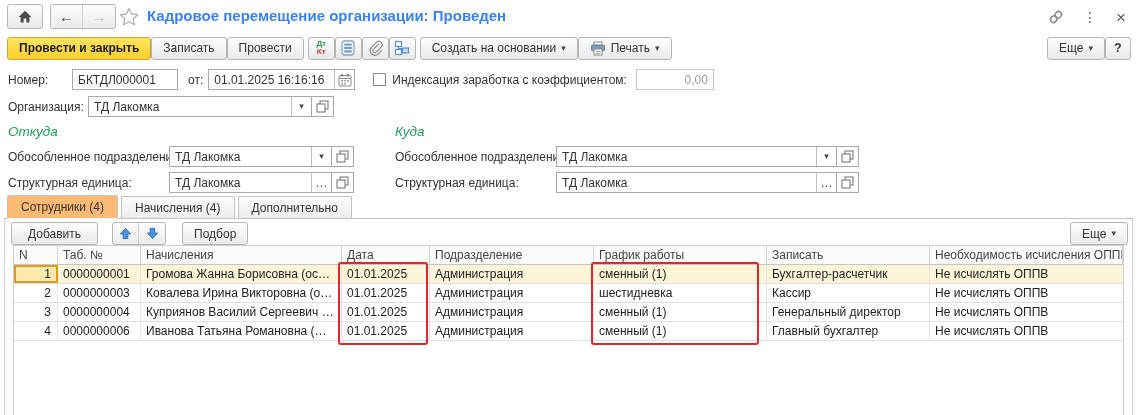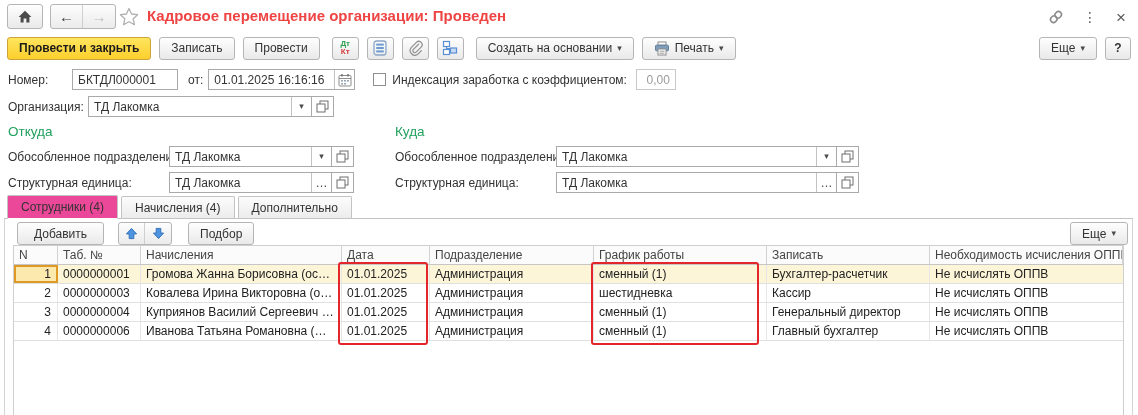--- a/index.html
+++ b/index.html
@@ -29,27 +29,27 @@
   .nav-pair {
     position:absolute; left:50px; top:4px; height:25px; display:flex;
     border:1px solid #b5b5b5; border-radius:3px; overflow:hidden;
     background:linear-gradient(#fdfdfd,#ebebeb);
   }
   .nav-pair .navb { width:32px; border:none; background:transparent; display:flex; align-items:center; justify-content:center; cursor:pointer; font-size:15px; }
   .nav-pair .navb:first-child { border-right:1px solid #cfcfcf; }
   .nav-back { color:#3a3a3a; font-weight:bold; }
   .nav-fwd { color:#bcbcbc; font-weight:bold; }
   .star-wrap { position:absolute; left:119px; top:7px; cursor:pointer; }
-  .page-title { position:absolute; left:147px; top:7px; font-size:15px; font-weight:bold; color:#ef4444; white-space:nowrap; }
+  .page-title { position:absolute; left:147px; top:7px; font-size:15px; font-weight:bold; color:#3b82f6; white-space:nowrap; }
   .tb-right-icon { position:absolute; top:8px; cursor:pointer; display:flex; align-items:center; justify-content:center; width:20px; height:18px; }
   .kebab-glyph { font-size:14px; color:#5a5a5a; line-height:1; }
   .close-glyph { font-size:17px; color:#5a5a5a; line-height:1; }
 
   
-  .cmdbar { position:absolute; top:36px; left:7px; right:7px; height:24px; display:flex; align-items:center; gap:8px; }
+  .cmdbar { position:absolute; top:36px; left:7px; right:7px; height:24px; display:flex; align-items:center; gap:0; }
   .cmdbar .grp-gap { margin-left:4px; }
   .spacer { flex:1; }
   .dtkt { display:flex; flex-direction:column; line-height:8px; font-size:8px; font-weight:bold; }
   .dtkt .dt { color:#2f9e4e; } .dtkt .kt { color:#d23b3b; }
   .help-btn { width:26px; padding:0; font-weight:bold; }
 
   
   .fieldlabel { color:#333; white-space:nowrap; }
   .input, .combo {
     height:21px; border:1px solid #a9a9a9; background:#fff; display:flex; align-items:center;
@@ -61,40 +61,40 @@
     width:20px; border-left:1px solid #c2c2c2; display:flex; align-items:center; justify-content:center;
     background:#fff; cursor:pointer; color:#4a4a4a;
   }
   .open-btn {
     width:22px; height:21px; border:1px solid #a9a9a9; border-left:none; background:#fff;
     display:flex; align-items:center; justify-content:center; cursor:pointer;
   }
   .row-number { position:absolute; top:69px; left:8px; right:7px; display:flex; align-items:center; }
   .row-org { position:absolute; top:96px; left:8px; right:7px; display:flex; align-items:center; }
   .checkbox { width:13px; height:13px; border:1px solid #8e8e8e; background:#fff; cursor:pointer; }
-  .num-disabled { width:40px; justify-content:flex-end; color:#9b9b9b; border-color:#c9c9c9; }
+  .num-disabled { width:78px; justify-content:flex-end; color:#9b9b9b; border-color:#c9c9c9; }
 
   
   .section { position:absolute; top:124px; }
   .section-from { left:8px; width:392px; }
   .section-to { left:395px; width:478px; }
-  .section-title { color:#21a05d; font-size:13.5px; margin-bottom:7px; }
+  .section-title { color:#21a05d; font-size:13.5px; margin-bottom:7px;font-style:italic; }
   .sec-row { display:flex; align-items:center; margin-bottom:5px; height:21px; }
   .sec-row .fieldlabel { width:161px; flex:none; }
   .section-from .combo { width:163px; }
   .section-to .combo { width:281px; }
 
   
   .tabs { position:absolute; top:195px; left:4px; right:5px; height:24px; display:flex; align-items:flex-end; border-bottom:1px solid #c3c3c3; }
   .tab {
     height:22px; display:flex; align-items:center; padding:0 13px; margin-left:3px;
     border:1px solid #c3c3c3; border-bottom:none; border-radius:2px 2px 0 0;
     background:linear-gradient(#fcfcfc,#ececec); cursor:pointer; white-space:nowrap;
   }
-  .tab.active { background:#ec4899; height:24px; margin-bottom:-1px; border-bottom:1px solid #fff; }
+  .tab.active { background:#fdba74; height:24px; margin-bottom:-1px; border-bottom:1px solid #fff; }
 
   
   .panel { position:absolute; top:219px; left:4px; right:5px; bottom:0; background:#fff;
            border-left:1px solid #d5d5d5; border-right:1px solid #d5d5d5; }
   .grid-toolbar { position:absolute; top:3px; left:4px; right:4px; height:23px; display:flex; align-items:center; }
   .arrow-pair { display:flex; border:1px solid #b5b5b5; border-radius:3px; overflow:hidden; margin-left:14px; height:23px; background:linear-gradient(#fdfdfd,#ebebeb); }
   .arrow-pair .navb { width:26px; border:none; background:transparent; display:flex; align-items:center; justify-content:center; cursor:pointer; }
   .arrow-pair .navb:first-child { border-right:1px solid #cfcfcf; }
   .pick-btn { margin-left:16px; }
 
@@ -338,21 +338,21 @@
 </div>
 
 <div class="tabs">
   <div class="tab active">Сотрудники (4)</div>
   <div class="tab">Начисления (4)</div>
   <div class="tab">Дополнительно</div>
 </div>
 
 <div class="panel">
   <div class="grid-toolbar">
-    <button class="btn" style="margin-left:8px;padding:8px 16px;">Добавить</button>
+    <button class="btn" style="margin-left:2px;padding:8px 16px;">Добавить</button>
     <div class="arrow-pair">
       <div class="navb">
         <span>
           <svg width="13" height="13" viewBox="0 0 14 14">
               <path d="M7 1.5 L12.5 7.5 H9.5 V12.5 H4.5 V7.5 H1.5 Z" fill="#4f94e0" stroke="#2f6fb8"></path>
             </svg>
         </span>
       </div>
       <div class="navb">
         <span>

